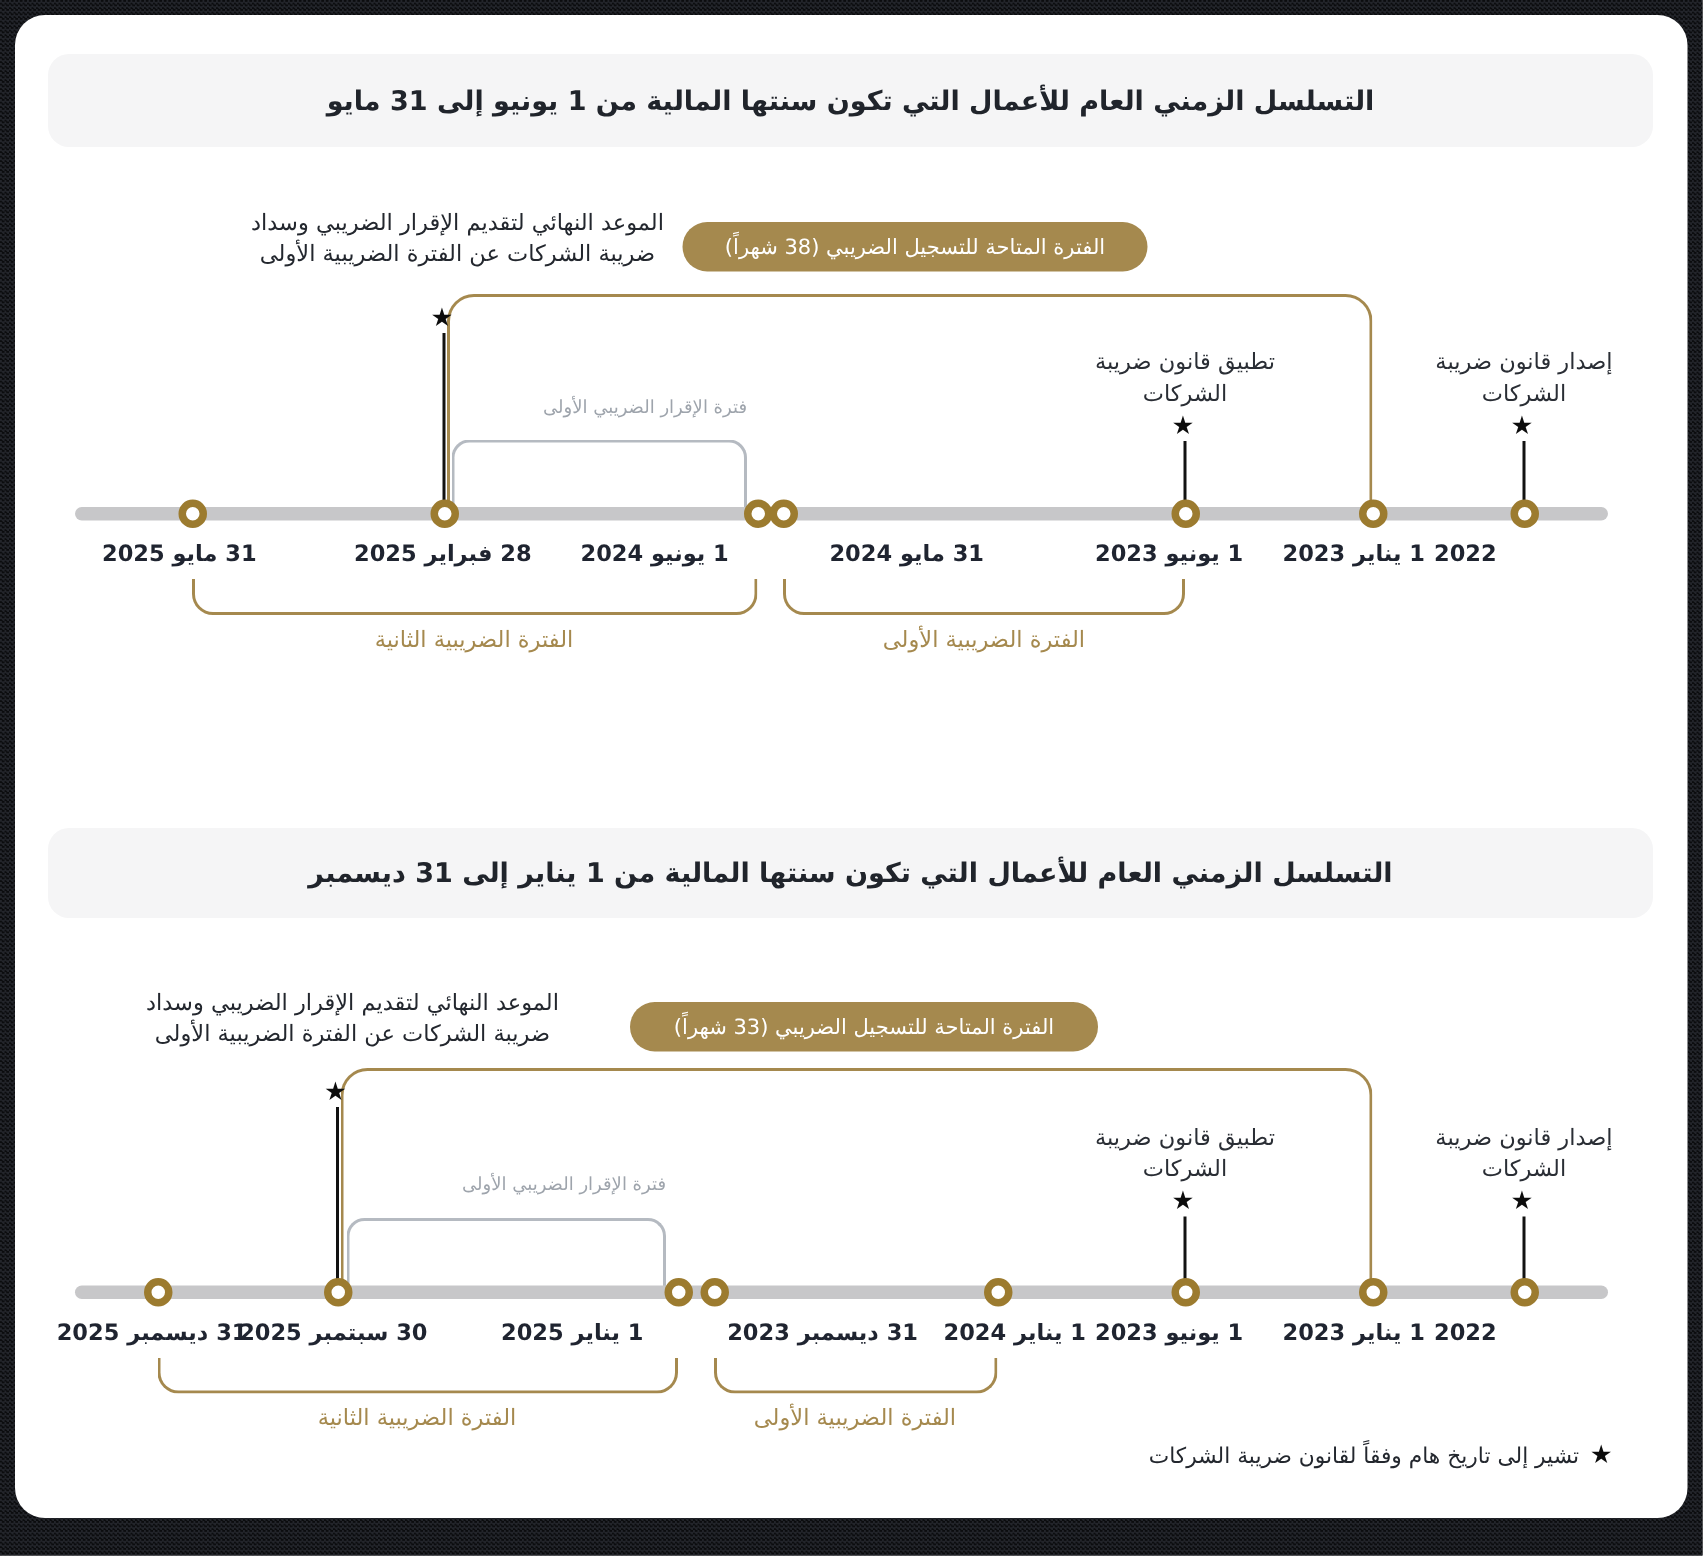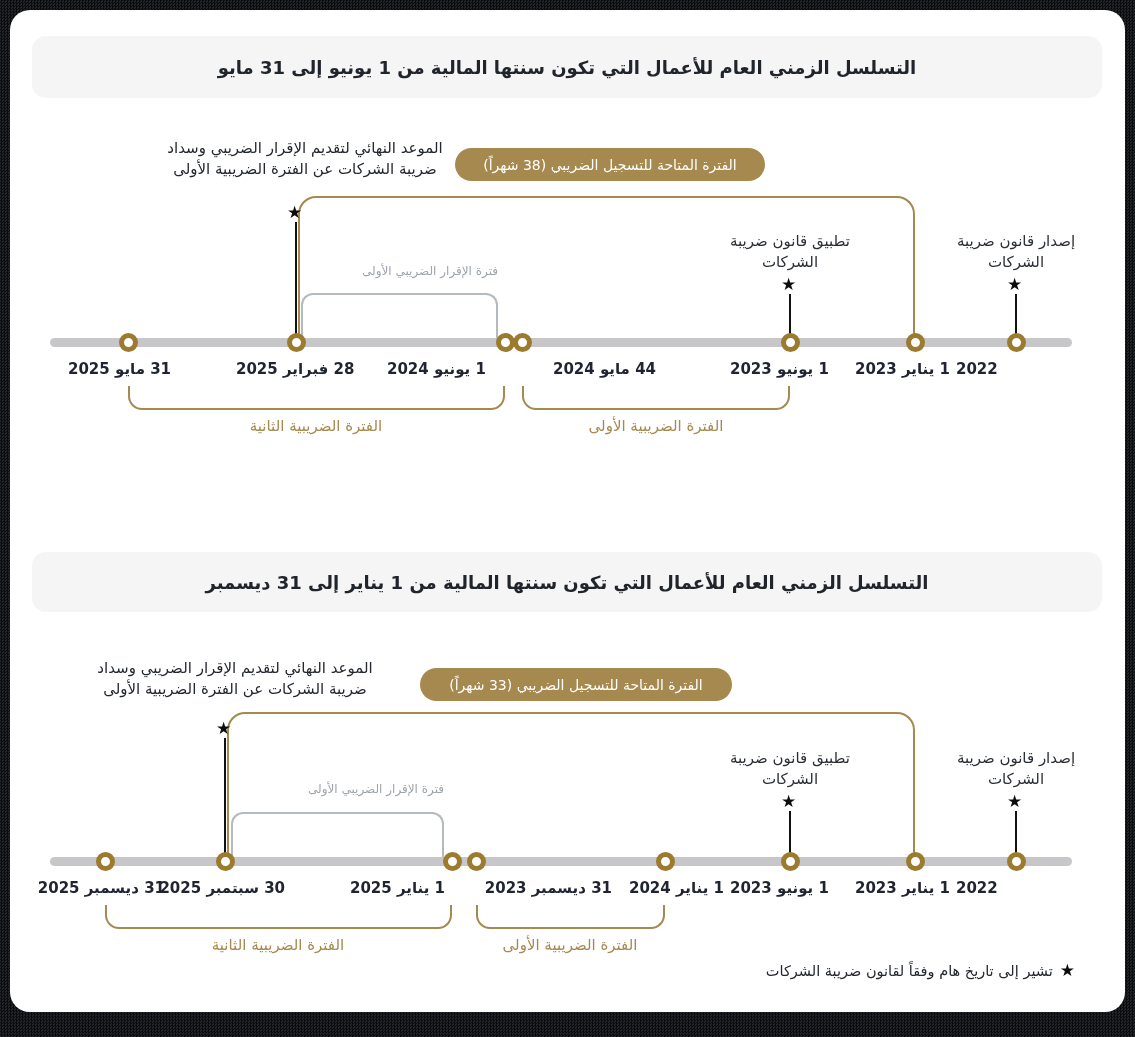--- a/index.html
+++ b/index.html
@@ -102,21 +102,21 @@
     <div class="abs dot" style="left:276.5px; top:323px;"></div>
     <div class="abs dot" style="left:485.5px; top:323px;"></div>
     <div class="abs dot" style="left:502.5px; top:323px;"></div>
     <div class="abs dot" style="left:770.5px; top:323px;"></div>
     <div class="abs dot" style="left:895.5px; top:323px;"></div>
     <div class="abs dot" style="left:996.5px; top:323px;"></div>
 
     <div class="abs date ta-c" style="left:58px;  top:350px; width:120px;">31 مايو 2025</div>
     <div class="abs date ta-c" style="left:226px; top:350px; width:120px;">28 فبراير 2025</div>
     <div class="abs date ta-l" style="left:377px; top:350px; width:120px;">1 يونيو 2024</div>
-    <div class="abs date ta-r" style="left:516px; top:350px; width:130px;">44 مايو 2024</div>
+    <div class="abs date ta-r" style="left:516px; top:350px; width:130px;">31 مايو 2024</div>
     <div class="abs date ta-c" style="left:720px; top:350px; width:120px;">1 يونيو 2023</div>
     <div class="abs date ta-c" style="left:845px; top:350px; width:120px;">1 يناير 2023</div>
     <div class="abs date ta-c" style="left:946px; top:350px; width:120px;">2022</div>
 
     <div class="abs bracket-bottom" style="left:118px; top:376px; width:377px; height:24px;"></div>
     <div class="abs plabel" style="left:206px; top:407px; width:200px;">الفترة الضريبية الثانية</div>
     <div class="abs bracket-bottom" style="left:512px; top:376px; width:268px; height:24px;"></div>
     <div class="abs plabel" style="left:546px; top:407px; width:200px;">الفترة الضريبية الأولى</div>
   </section>
 
@@ -148,21 +148,21 @@
     <div class="abs dot" style="left:205.5px; top:842px;"></div>
     <div class="abs dot" style="left:432.5px; top:842px;"></div>
     <div class="abs dot" style="left:456.5px; top:842px;"></div>
     <div class="abs dot" style="left:645.5px; top:842px;"></div>
     <div class="abs dot" style="left:770.5px; top:842px;"></div>
     <div class="abs dot" style="left:895.5px; top:842px;"></div>
     <div class="abs dot" style="left:996.5px; top:842px;"></div>
 
     <div class="abs date ta-c" style="left:35px;  top:869px; width:120px;">31 ديسمبر 2025</div>
     <div class="abs date ta-c" style="left:155px; top:869px; width:120px;">30 سبتمبر 2025</div>
-    <div class="abs date ta-l" style="left:324px; top:869px; width:120px;margin-left:16px;">1 يناير 2025</div>
+    <div class="abs date ta-l" style="left:324px; top:869px; width:120px;">1 يناير 2025</div>
     <div class="abs date ta-r" style="left:462px; top:869px; width:140px;">31 ديسمبر 2023</div>
     <div class="abs date ta-c" style="left:619px; top:869px; width:120px;">1 يناير 2024</div>
     <div class="abs date ta-c" style="left:720px; top:869px; width:120px;">1 يونيو 2023</div>
     <div class="abs date ta-c" style="left:845px; top:869px; width:120px;">1 يناير 2023</div>
     <div class="abs date ta-c" style="left:946px; top:869px; width:120px;">2022</div>
 
     <div class="abs bracket-bottom" style="left:95px; top:895px; width:347px; height:24px;"></div>
     <div class="abs plabel" style="left:168px; top:926px; width:200px;">الفترة الضريبية الثانية</div>
     <div class="abs bracket-bottom" style="left:466px; top:895px; width:189px; height:24px;"></div>
     <div class="abs plabel" style="left:460px; top:926px; width:200px;">الفترة الضريبية الأولى</div>

